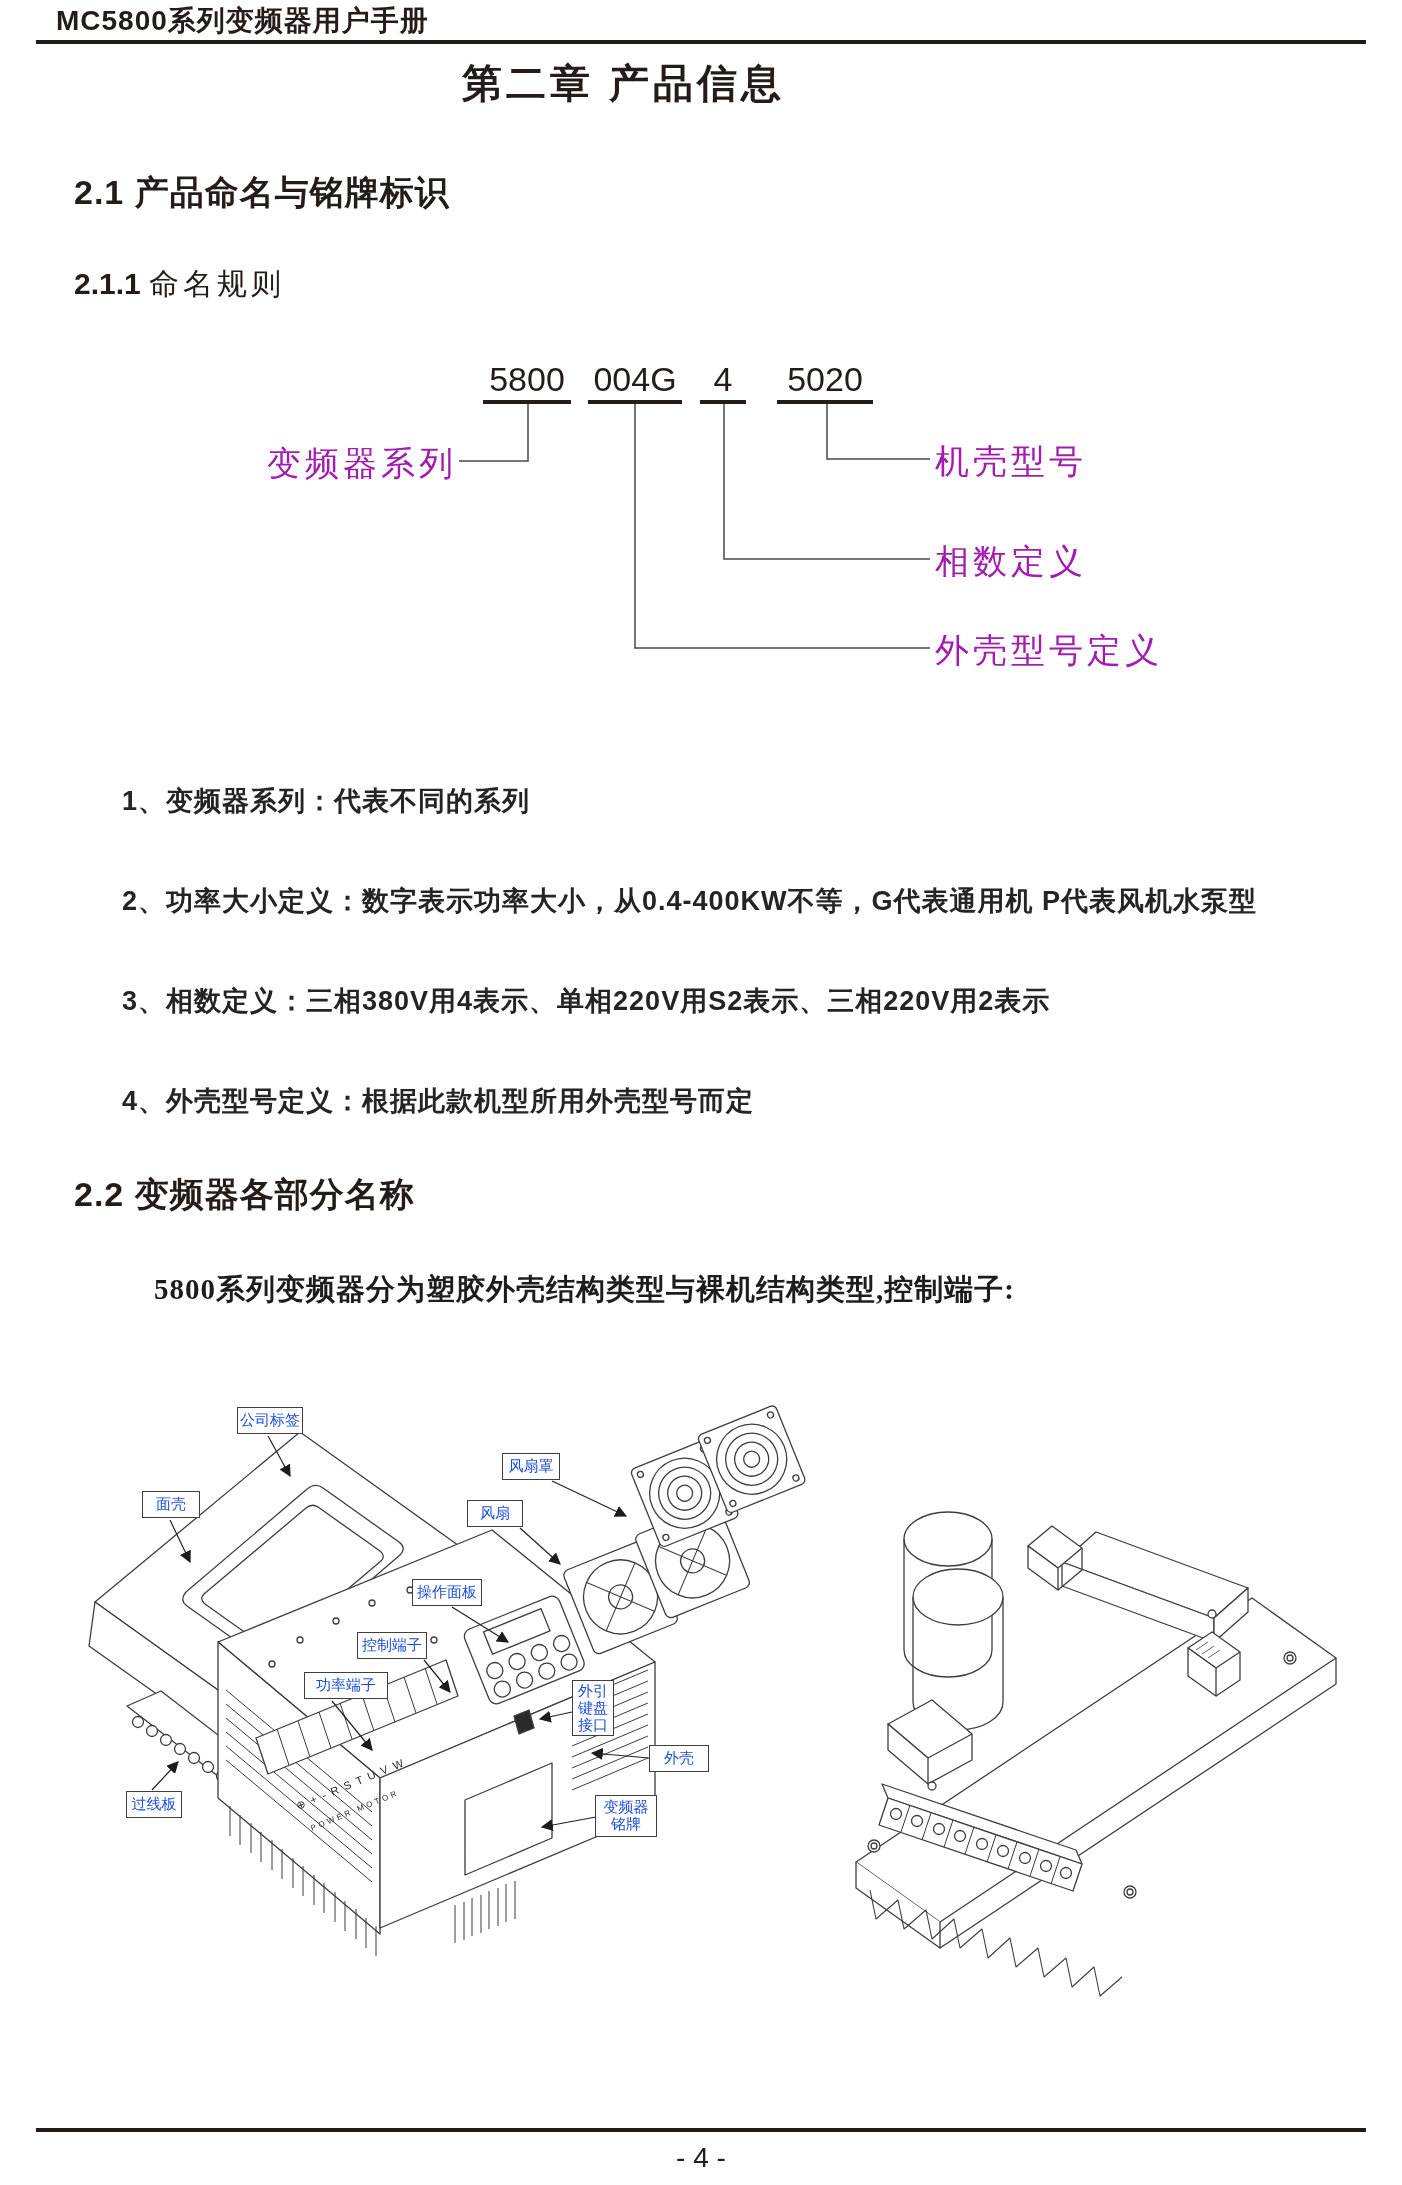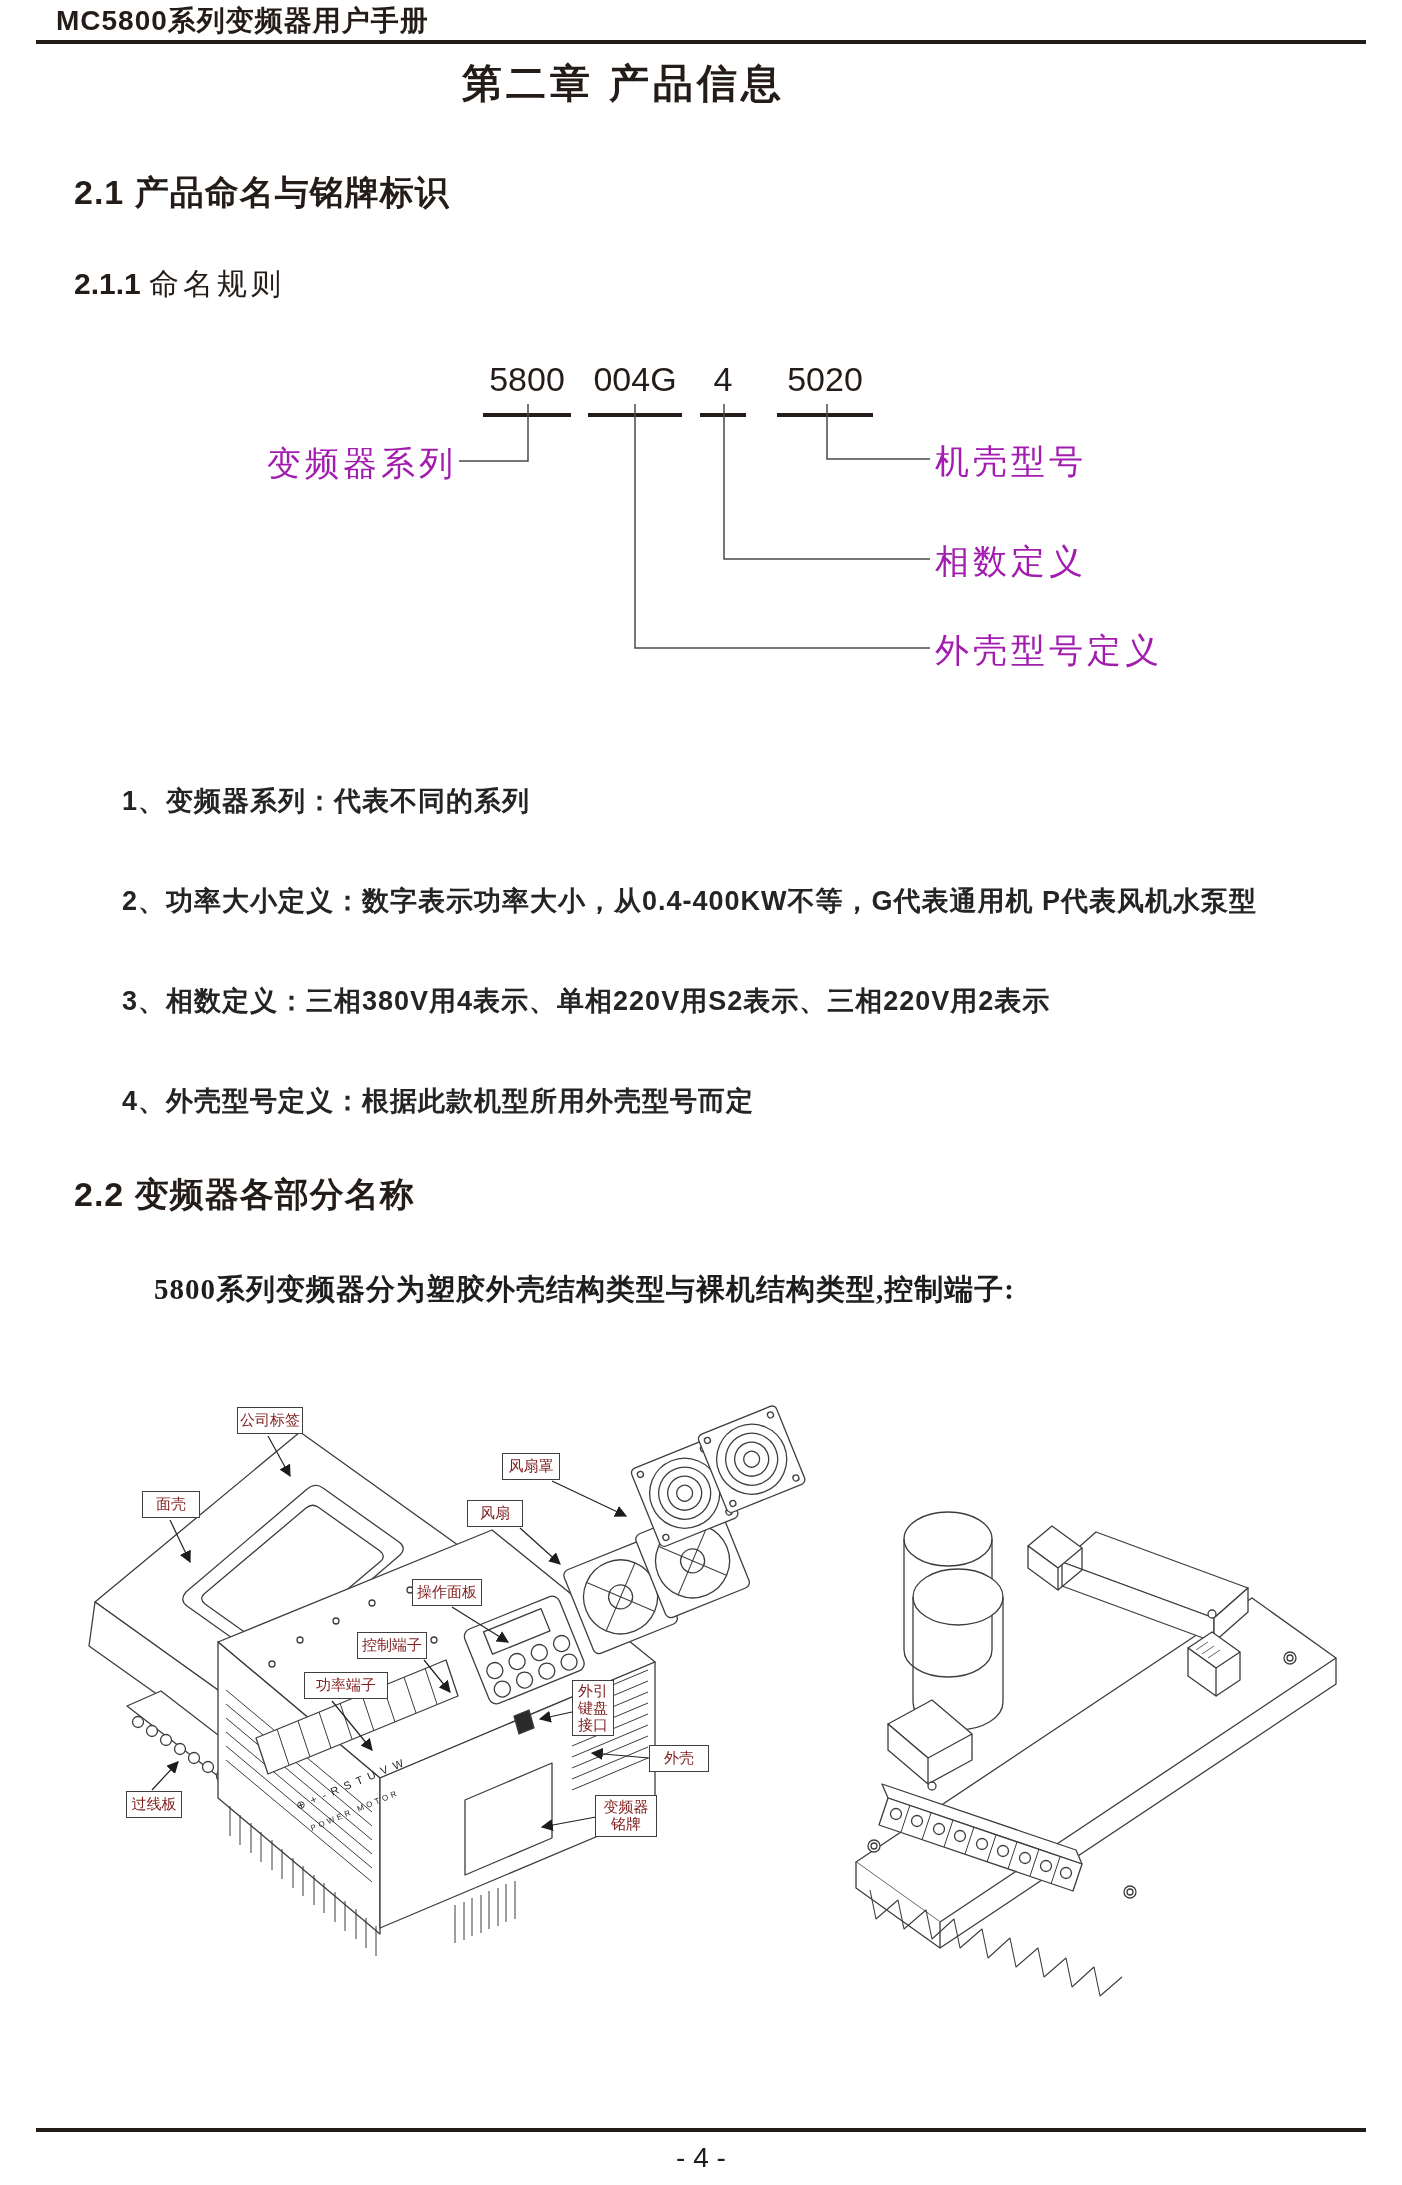--- a/index.html
+++ b/index.html
@@ -7,29 +7,29 @@
         font-family:"Liberation Sans",sans-serif;color:#241c18;}
   .abs{position:absolute;}
   .hdr-title{left:36px;top:2px;font-size:28px;font-weight:700;letter-spacing:1px;margin-left:20px;}
   .hrule{left:36px;width:1330px;height:4px;background:#241c18;}
   .chapter{left:462px;top:56px;font-size:40px;font-weight:bold;letter-spacing:4px;}
   .h2{left:74px;font-size:34px;font-weight:bold;letter-spacing:1px;}
   .h3{left:74px;top:264px;font-size:30px;}
   .h3 .num{font-weight:600;}
   .h3 .cjk{font-family:"Liberation Serif",serif;letter-spacing:4px;}
   .code{position:absolute;top:360px;font-size:34px;font-weight:500;text-align:center;
-        border-bottom:4px solid #241c18;padding-bottom:14px;color:#241c18;}
+        border-bottom:4px solid #241c18;padding-bottom:1px;color:#241c18;}
   .nd-label{position:absolute;font-family:"Liberation Serif",serif;font-size:34px;
         letter-spacing:4px;color:#a21caf;white-space:nowrap;}
   .rule-item{position:absolute;left:122px;font-size:27px;font-weight:600;letter-spacing:1px;
         color:#242424;white-space:nowrap;}
   .para{left:154px;top:1270px;font-family:"Liberation Serif",serif;font-weight:600;
         font-size:29px;letter-spacing:1px;color:#1d1d1d;}
   .callout{position:absolute;box-sizing:border-box;border:1px solid #3f3f3f;background:#fff;
-        font-family:"Liberation Serif",serif;font-size:15px;line-height:17px;color:#7f1d1d;
+        font-family:"Liberation Serif",serif;font-size:15px;line-height:17px;color:#1d4ed8;
         display:flex;align-items:center;justify-content:center;text-align:center;
         white-space:pre-line;z-index:5;}
   .footer-text{left:0;right:0;top:2142px;text-align:center;font-size:28px;color:#241c18;}
   svg.art{position:absolute;left:0;top:0;z-index:1;}
 </style>
 </head>
 <body>
 
 <div id="page">
 

